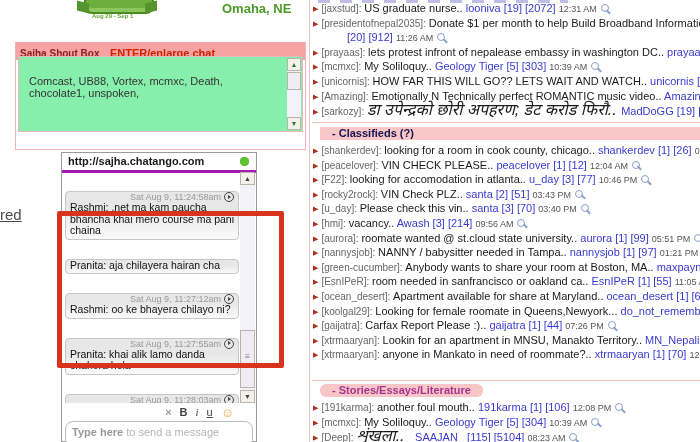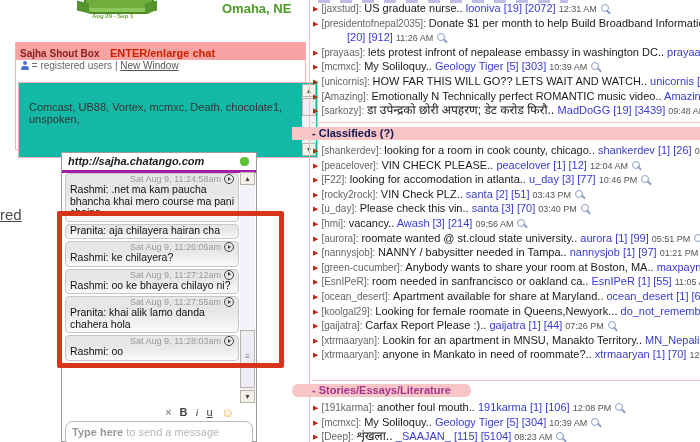--- a/index.html
+++ b/index.html
@@ -20,38 +20,38 @@
                border:1px solid #eeb4b4;border-top:none;background:#fff;}
   .shout-header{position:absolute;left:0;top:0;right:0;height:16px;background:#f7a3a3;
                 padding:1px 4px;white-space:nowrap;}
   .shout-title{font-size:10px;font-weight:bold;color:#8b2020;}
   .shout-enter{font-size:11px;font-weight:bold;color:#cc2200;margin-left:6px;}
   .legend-row{position:absolute;left:4px;top:18px;font-size:10px;color:#666;white-space:nowrap;}
   .person{display:inline-block;width:9px;height:9px;position:relative;vertical-align:-1px;}
   .person::before{content:"";position:absolute;left:2.5px;top:0;width:4px;height:4px;border-radius:50%;background:#4a6fd0;}
   .person::after{content:"";position:absolute;left:0.5px;top:4.5px;width:8px;height:4px;border-radius:3px 3px 1px 1px;background:#4a6fd0;}
   .legend-link{color:#555;text-decoration:underline;}
-  .names-box{position:absolute;left:2px;top:40px;width:283px;height:74px;border:1px solid #e9b6b6;background:#14b8a6;padding-left:15px;}
+  .names-box{position:absolute;left:2px;top:14px;width:283px;height:74px;border:1px solid #e9b6b6;background:#86efac;}
   .names-text{position:absolute;left:10px;top:18px;right:20px;font-size:11px;color:#333;}
   .vscroll{position:absolute;top:1px;bottom:1px;right:1px;width:14px;background:#f3f1fa;}
   .sbtn{position:absolute;left:0;width:14px;height:13px;background:#f4f1ea;border:1px solid #b9b4a8;
         box-sizing:border-box;text-align:center;line-height:11px;font-size:7px;}
   .sbtn.up{top:0;} .sbtn.down{bottom:0;}
   .green-arrow{color:#2f7d32;} .dark-arrow{color:#444;}
   .sthumb{position:absolute;left:0;width:14px;background:#efecf4;border:1px solid #b9b4a8;box-sizing:border-box;
           text-align:center;color:#777;font-size:8px;}
   
   .chat-widget{position:absolute;left:61px;top:152px;width:196px;height:290px;
                border:1px solid #9b9b9b;background:#fff;box-sizing:border-box;}
-  .chat-head{position:absolute;left:0;top:0;right:0;height:17px;border-bottom:3px solid #a21caf;font-style:italic;}
+  .chat-head{position:absolute;left:0;top:0;right:0;height:17px;border-bottom:3px solid #a21caf;}
   .chat-url{position:absolute;left:6px;top:2px;font-size:11px;font-weight:bold;color:#1a1a1a;}
   .gdot{position:absolute;right:7px;top:4px;width:9px;height:9px;border-radius:50%;
         background:#5ec52e;box-shadow:inset 0 0 1px #3f8f1c;}
   .chat-msgs{position:absolute;left:2px;top:19px;width:176px;height:231px;overflow:hidden;}
-  .bubble{margin:1px 1px 2px 1px;border:1px solid #c6c6c6;border-radius:4px;
+  .bubble{margin:19px 1px 2px 1px;border:1px solid #c6c6c6;border-radius:4px;
           background:linear-gradient(#e7e7e7 40%,#fafafa);padding:0 4px 2px 4px;}
   .ts{display:block;text-align:right;font-size:9px;color:#999;height:10px;line-height:10px;white-space:nowrap;}
   .play{display:inline-block;width:8px;height:8px;border:1px solid #444;border-radius:50%;
         position:relative;vertical-align:-2px;margin-left:3px;}
   .play::before{content:"";position:absolute;left:2.5px;top:1.5px;
         border-left:3px solid #444;border-top:2px solid transparent;border-bottom:2px solid transparent;}
   .mtext{font-size:10.5px;line-height:11.5px;color:#111;}
   .chat-scroll{position:absolute;right:1px;top:19px;width:15px;height:231px;background:#f3f1fa;}
   .chat-toolbar{position:absolute;top:253px;right:22px;display:flex;gap:8px;align-items:center;height:13px;}
   .tb{font-size:11px;color:#444;line-height:13px;}
@@ -67,32 +67,32 @@
   
   .red-box{position:absolute;left:57px;top:211px;width:217px;height:147px;border:5px solid #d8341c;
            border-radius:2px;z-index:60;pointer-events:none;}
   
   .vsep{position:absolute;left:309px;top:0;bottom:0;width:1px;background:#f2c2c2;}
   .sliver{position:absolute;left:318px;top:0;width:250px;height:3px;opacity:.55;
           background:repeating-linear-gradient(90deg,#8a8ad0 0 12px,transparent 12px 22px);}
   .rows{position:absolute;right:0;overflow:hidden;}
   .trow{height:14.6px;line-height:14.6px;white-space:nowrap;font-size:11px;color:#222;}
   .trow.cont{padding-left:6px;margin-left:28px;}
-  .trow.nepali .tsubj{font-size:12px;}
+  .trow.nepali .tsubj{font-size:16px;font-style:italic;}
   .bullet{color:#b03020;font-size:7px;vertical-align:1px;margin-right:3px;}
   .tuser{font-size:10px;color:#666;}
   .tsubj{color:#1a1a1a;}
   .tposter,.tcounts{color:#3a3ad0;}
   .ttime{font-size:9px;color:#555;}
   .mag{display:inline-block;width:6px;height:6px;border:1.5px solid #8aa0c8;border-radius:50%;
        position:relative;margin-left:4px;vertical-align:0px;}
   .maghandle{position:absolute;width:5px;height:1.5px;background:#8aa0c8;transform:rotate(45deg);right:-3.5px;bottom:-1px;}
   .hsep{position:absolute;height:1px;background:#f2c2c2;left:312px;right:0;}
-  .secbar{position:absolute;left:292px;height:13px;line-height:13px;background:#f8c6c6;
-          font-size:11px;font-weight:bold;padding:0 20px;white-space:nowrap;}
+  .secbar{position:absolute;left:320px;height:13px;line-height:13px;background:#f8c6c6;
+          font-size:11px;font-weight:bold;padding:0 12px;white-space:nowrap;}
   .secbar.full{right:0;}
   .secbar.classifieds{color:#14144e;}
   .secbar.stories{color:#a8338f;}
 </style>
 </head>
 <body>
 
 <div id="screen">
 
   <div class="logo">
@@ -130,24 +130,20 @@
       <span class="chat-url">http://sajha.chatango.com</span>
       <span class="gdot"></span>
     </div>
     <div class="chat-msgs" id="chat-messages">
         <div class="bubble">
           <span class="ts">Sat Aug 9, 11:24:58am<span class="play"></span></span>
           <div class="mtext">Rashmi: .net ma kam paucha bhancha khai mero course ma pani chaina</div>
         </div>
         <div class="bubble">
           <div class="mtext">Pranita: aja chilayera hairan cha</div>
-        </div>
-        <div class="bubble">
-          <span class="ts">Sat Aug 9, 11:26:06am<span class="play"></span></span>
-          <div class="mtext">Rashmi: ke chilayera?</div>
         </div>
         <div class="bubble">
           <span class="ts">Sat Aug 9, 11:27:12am<span class="play"></span></span>
           <div class="mtext">Rashmi: oo ke bhayera chilayo ni?</div>
         </div>
         <div class="bubble">
           <span class="ts">Sat Aug 9, 11:27:55am<span class="play"></span></span>
           <div class="mtext">Pranita: khai alik lamo danda chahera hola</div>
         </div>
         <div class="bubble">

